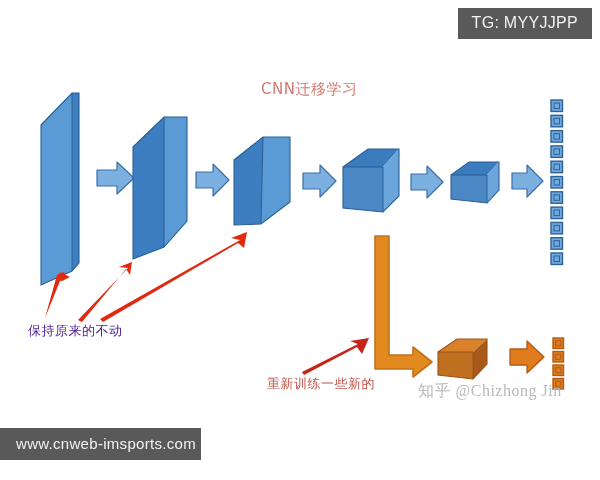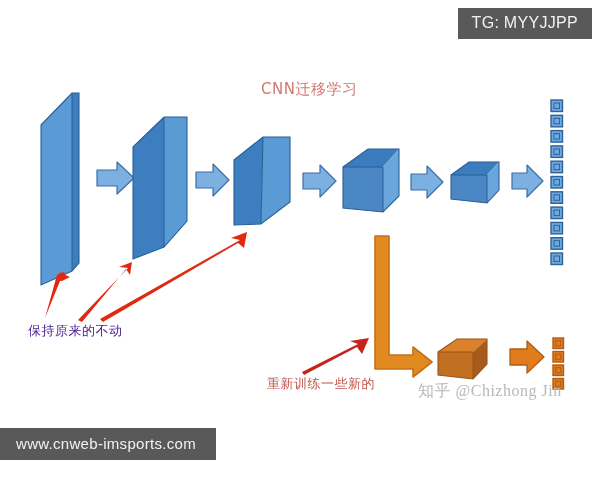--- a/index.html
+++ b/index.html
@@ -32,21 +32,21 @@
   #tg-badge {
     right: 8px;
     top: 8px;
     font-size: 16px;
     padding: 6px 14px 7px 14px;
   }
   #site-badge {
     left: 0px;
     bottom: 20px;
     font-size: 15px;
-    padding: 7px 20px 8px 16px;
+    padding: 7px 5px 8px 16px;
   }
   .cn-text {
     position: absolute;
     color: #d1796f;
     font-family: "DejaVu Sans", "Liberation Sans", sans-serif;
     white-space: nowrap;
   }
   #title-text {
     left: 261px;
     top: 80px;

